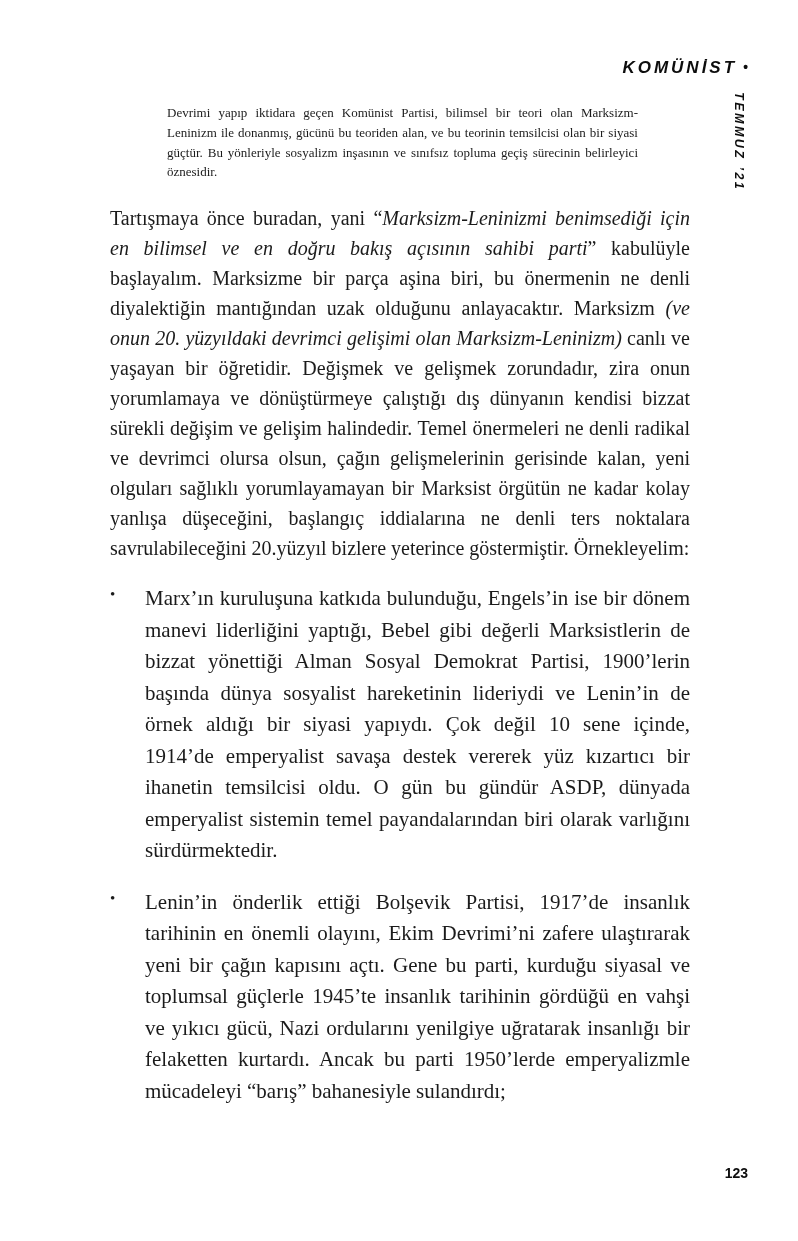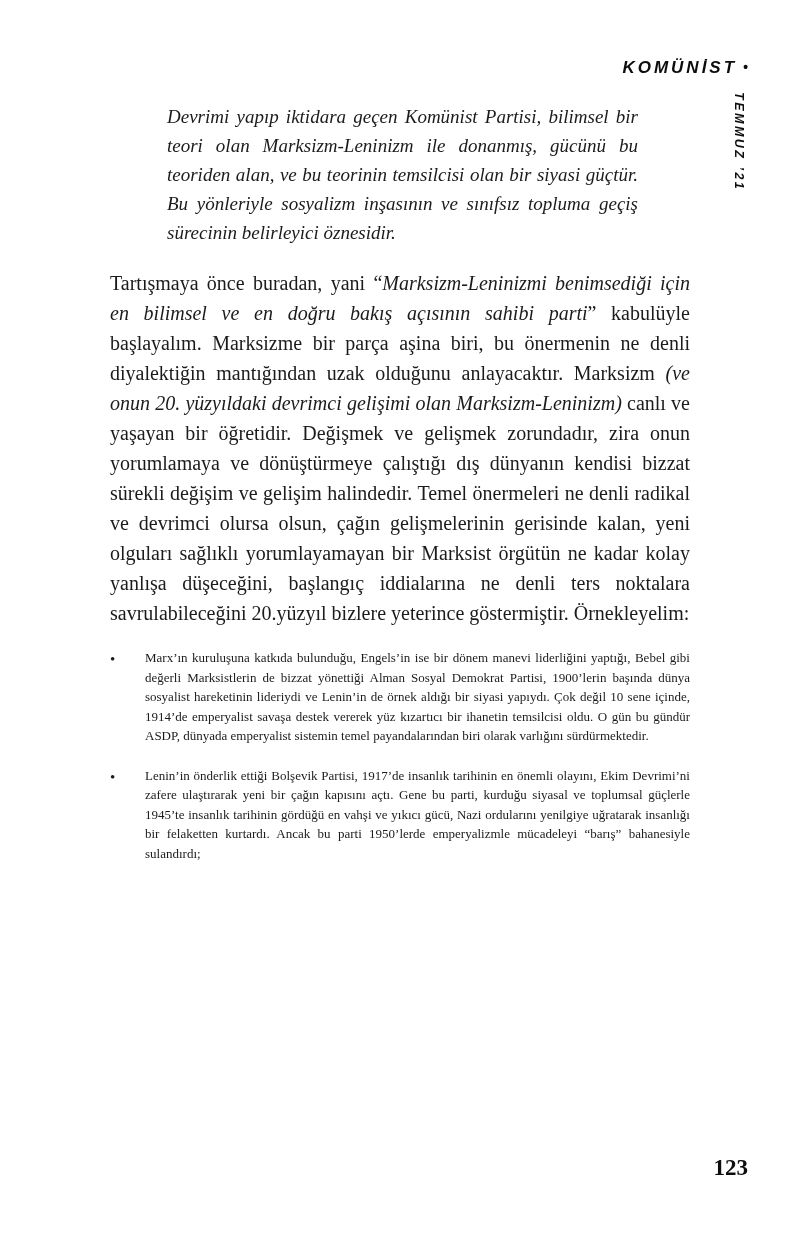--- a/index.html
+++ b/index.html
@@ -46,22 +46,21 @@
   }
   .content {
     position: absolute;
     left: 110px;
     top: 103px;
     width: 580px;
   }
   .quote {
     margin-left: 57px;
     margin-right: 52px;
-    font-style: italic;
-    font-size: 19px;
+    font-size: 13px;
     line-height: 1.52;
     text-align: justify;
   }
   .body-par {
     margin-top: 21px;
     font-size: 20px;
     line-height: 1.5;
     text-align: justify;
   }
   .it { font-style: italic; }
@@ -69,31 +68,31 @@
   .bullet-item { display: flex; margin-top: 20px; }
   .marker {
     flex: 0 0 35px;
     width: 35px;
     font-size: 15px;
     padding-top: 3px;
     color: #1b1b1b;
   }
   .bullet-text {
     flex: 1;
-    font-size: 13px;
+    font-size: 21px;
     line-height: 1.5;
     text-align: justify;
   }
   .page-number {
     position: absolute;
     right: 50px;
     bottom: 60px;
-    font-family: Liberation Serif, serif;
+    font-family: Liberation Sans, sans-serif;
     font-weight: bold;
-    font-size: 23px;
+    font-size: 14px;
     color: #0d0d0d;
   }
 </style>
 </head>
 <body>
 
 <div class="page">
 
   <div class="header">
     <span>KOMÜNİST</span><span class="dot">•</span>

